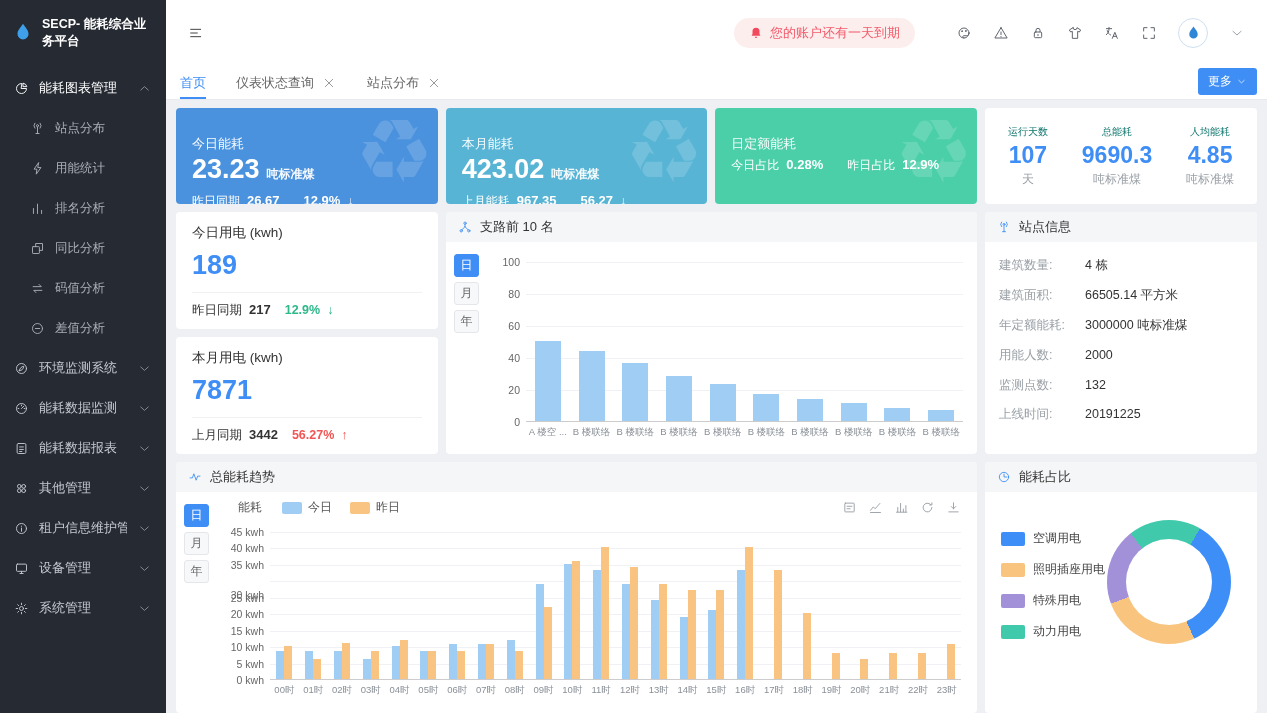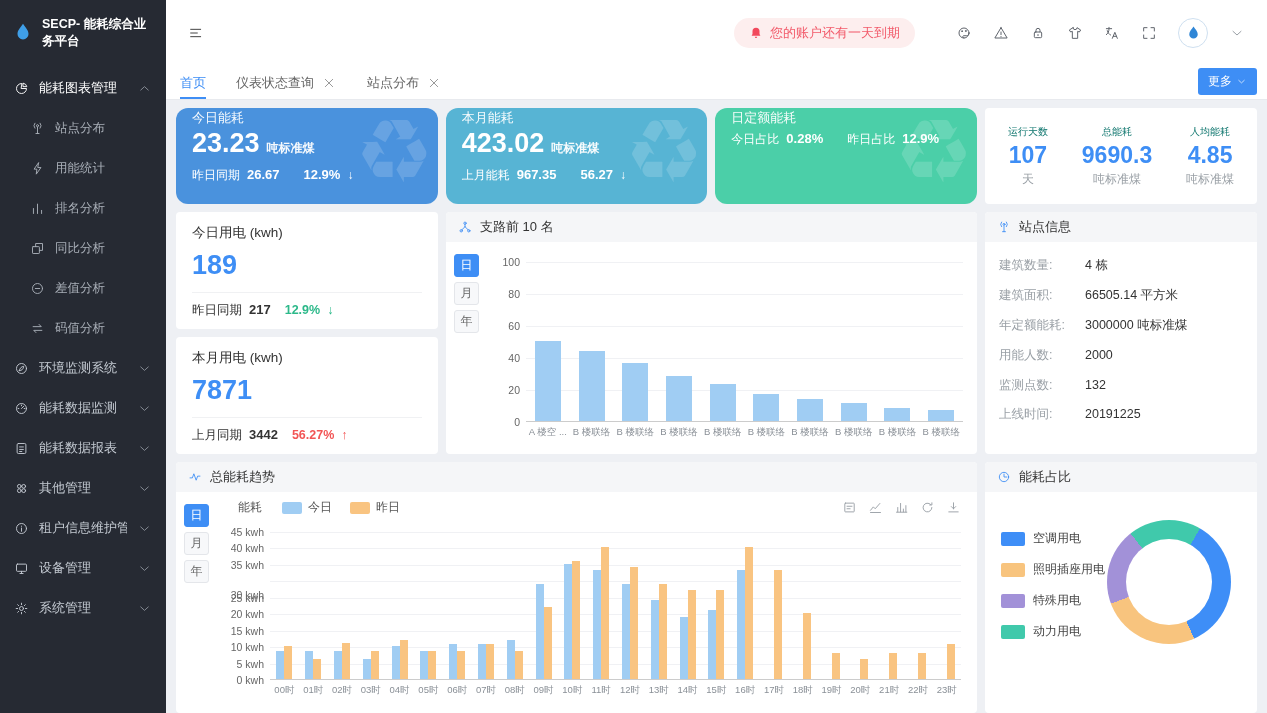--- a/index.html
+++ b/index.html
@@ -38,21 +38,21 @@
   .tab{height:100%;display:flex;align-items:center;gap:7px;font-size:13px;color:#666;cursor:pointer;position:relative}
   .tab.active{color:#3e8ef5}
   .tab.active::after{content:"";position:absolute;bottom:0;left:0;right:0;height:2px;background:#3e8ef5}
   .tclose{width:10px;height:10px;color:#999}
   .more-btn{position:absolute;right:10px;top:2px;background:#3e8ef5;color:#fff;border:none;border-radius:3px;font-size:12px;padding:5px 10px;display:flex;align-items:center;gap:4px;cursor:pointer;font-family:inherit}
   .more-btn span[data-icon]{width:11px;height:11px}
 
   
   .content{flex:1;padding:8px 10px 0;display:flex;flex-direction:column;gap:8px;overflow:hidden}
   .row1{display:flex;gap:8px;height:96px;flex-shrink:0}
-  .kpi{flex:1;border-radius:12px;color:#fff;padding:1px 16px;position:relative;overflow:hidden}
+  .kpi{flex:1;border-radius:4px;color:#fff;padding:27px 16px;position:relative;overflow:hidden}
   .kpi .ktitle{font-size:13px;opacity:.95}
   .kpi .kval{font-size:27px;font-weight:bold;line-height:30px;margin-top:1px}
   .kpi .kunit{font-size:12px;font-weight:bold;margin-left:7px;opacity:.95}
   .kpi .kfoot{font-size:12px;margin-top:4px;display:flex;gap:7px;align-items:baseline;white-space:nowrap}
   .kpi .kfoot b{font-size:13px}
   .kpi .gap{width:10px}
   .watermark{position:absolute;right:4px;top:-6px;font-size:88px;line-height:100px;color:rgba(255,255,255,.16);pointer-events:none}
   .statcard{width:272px;background:#fff;border-radius:4px;display:flex;align-items:center;justify-content:space-around;padding:8px 6px;flex-shrink:0}
   .stat{text-align:center}
   .stat .slbl{font-size:10px;color:#0f766e}
@@ -175,35 +175,35 @@
           <div class="menu-item">
           <span data-icon="compare">
               <svg viewBox="0 0 24 24" fill="none" stroke="currentColor" stroke-width="1.5" stroke-linecap="round" stroke-linejoin="round">
                 <rect x="4" y="9" width="11" height="11" rx="1"></rect>
                 <path d="M9 9V4h11v11h-5"></path>
               </svg>
             </span>
           <span class="lbl">同比分析</span>
           </div>
           <div class="menu-item">
+          <span data-icon="swap">
+              <svg viewBox="0 0 24 24" fill="none" stroke="currentColor" stroke-width="1.5" stroke-linecap="round" stroke-linejoin="round">
+                <path d="M5 9h13l-3.5-3.5M19 15H6l3.5 3.5"></path>
+              </svg>
+            </span>
+          <span class="lbl">码值分析</span>
+          </div>
+          <div class="menu-item">
           <span data-icon="minus-circle">
               <svg viewBox="0 0 24 24" fill="none" stroke="currentColor" stroke-width="1.5" stroke-linecap="round" stroke-linejoin="round">
                 <circle cx="12" cy="12" r="8"></circle>
                 <path d="M8.5 12h7"></path>
               </svg>
             </span>
           <span class="lbl">差值分析</span>
-          </div>
-          <div class="menu-item">
-          <span data-icon="swap">
-              <svg viewBox="0 0 24 24" fill="none" stroke="currentColor" stroke-width="1.5" stroke-linecap="round" stroke-linejoin="round">
-                <path d="M5 9h13l-3.5-3.5M19 15H6l3.5 3.5"></path>
-              </svg>
-            </span>
-          <span class="lbl">码值分析</span>
           </div>
         </div>
         <div class="menu-item ">
       <span data-icon="leaf">
             <svg viewBox="0 0 24 24" fill="none" stroke="currentColor" stroke-width="1.5" stroke-linecap="round" stroke-linejoin="round">
               <circle cx="12" cy="12" r="8"></circle>
               <path d="M8.5 15.5C9.5 11 12 9 15.5 8.5c-.5 4.5-3 7-7 7z"></path>
             </svg>
           </span>
       <span class="lbl">环境监测系统</span>

